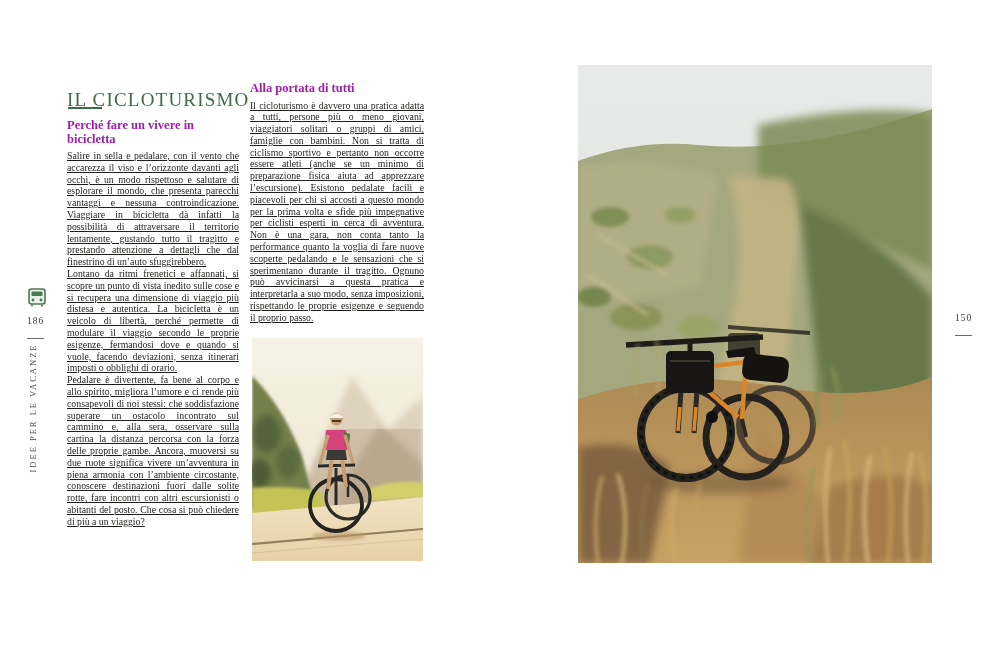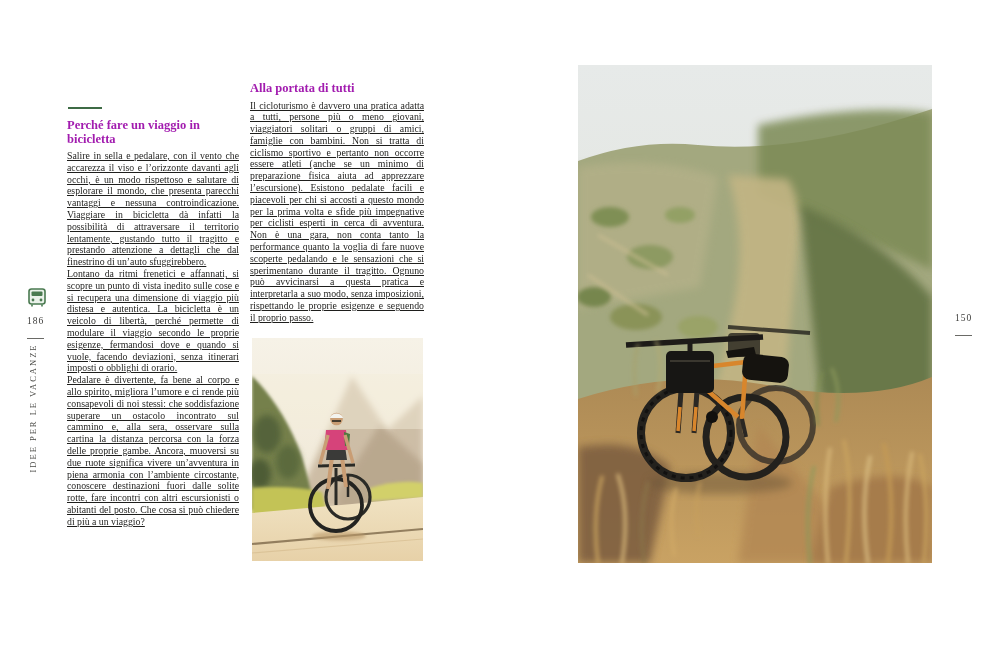--- a/index.html
+++ b/index.html
@@ -50,24 +50,25 @@
         <circle cx="16" cy="15" r="1.4" fill="#4a7a50" stroke="none"></circle>
         <path d="M7 19.5 L7 21.5 M17 19.5 L17 21.5"></path>
       </g>
     </svg>
   </div>
 
   <div class="pagenum pagenum-left">186</div>
 
   <div class="vertical-label">IDEE PER LE VACANZE</div>
 
+  <h1 class="main-title">IL CICLOTURISMO</h1>
   <div class="title-rule"></div>
 
   <div class="col col1">
-    <h2 class="col-heading">Perché fare un viaggio in bicicletta</h2>
+    <h2 class="col-heading">Perché fare un vivere in bicicletta</h2>
     <p>Salire in sella e pedalare, con il vento che accarezza il viso e l’orizzonte davanti agli occhi, è un modo rispettoso e salutare di esplorare il mondo, che presenta parecchi vantaggi e nessuna controindicazione. Viaggiare in bicicletta dà infatti la possibilità di attraversare il territorio lentamente, gustando tutto il tragitto e prestando attenzione a dettagli che dal finestrino di un’auto sfuggirebbero.</p>
     <p>Lontano da ritmi frenetici e affannati, si scopre un punto di vista inedito sulle cose e si recupera una dimensione di viaggio più distesa e autentica. La bicicletta è un veicolo di libertà, perché permette di modulare il viaggio secondo le proprie esigenze, fermandosi dove e quando si vuole, facendo deviazioni, senza itinerari imposti o obblighi di orario.</p>
     <p>Pedalare è divertente, fa bene al corpo e allo spirito, migliora l’umore e ci rende più consapevoli di noi stessi: che soddisfazione superare un ostacolo incontrato sul cammino e, alla sera, osservare sulla cartina la distanza percorsa con la forza delle proprie gambe. Ancora, muoversi su due ruote significa vivere un’avventura in piena armonia con l’ambiente circostante, conoscere destinazioni fuori dalle solite rotte, fare incontri con altri escursionisti o abitanti del posto. Che cosa si può chiedere di più a un viaggio?</p>
   </div>
 
   <div class="col col2">
     <h2 class="col-heading">Alla portata di tutti</h2>
     <p>Il cicloturismo è davvero una pratica adatta a tutti, persone più o meno giovani, viaggiatori solitari o gruppi di amici, famiglie con bambini. Non si tratta di ciclismo sportivo e pertanto non occorre essere atleti (anche se un minimo di preparazione fisica aiuta ad apprezzare l’escursione). Esistono pedalate facili e piacevoli per chi si accosti a questo mondo per la prima volta e sfide più impegnative per ciclisti esperti in cerca di avventura. Non è una gara, non conta tanto la performance quanto la voglia di fare nuove scoperte pedalando e le sensazioni che si sperimentano durante il tragitto. Ognuno può avvicinarsi a questa pratica e interpretarla a suo modo, senza imposizioni, rispettando le proprie esigenze e seguendo il proprio passo.</p>
   </div>
 

